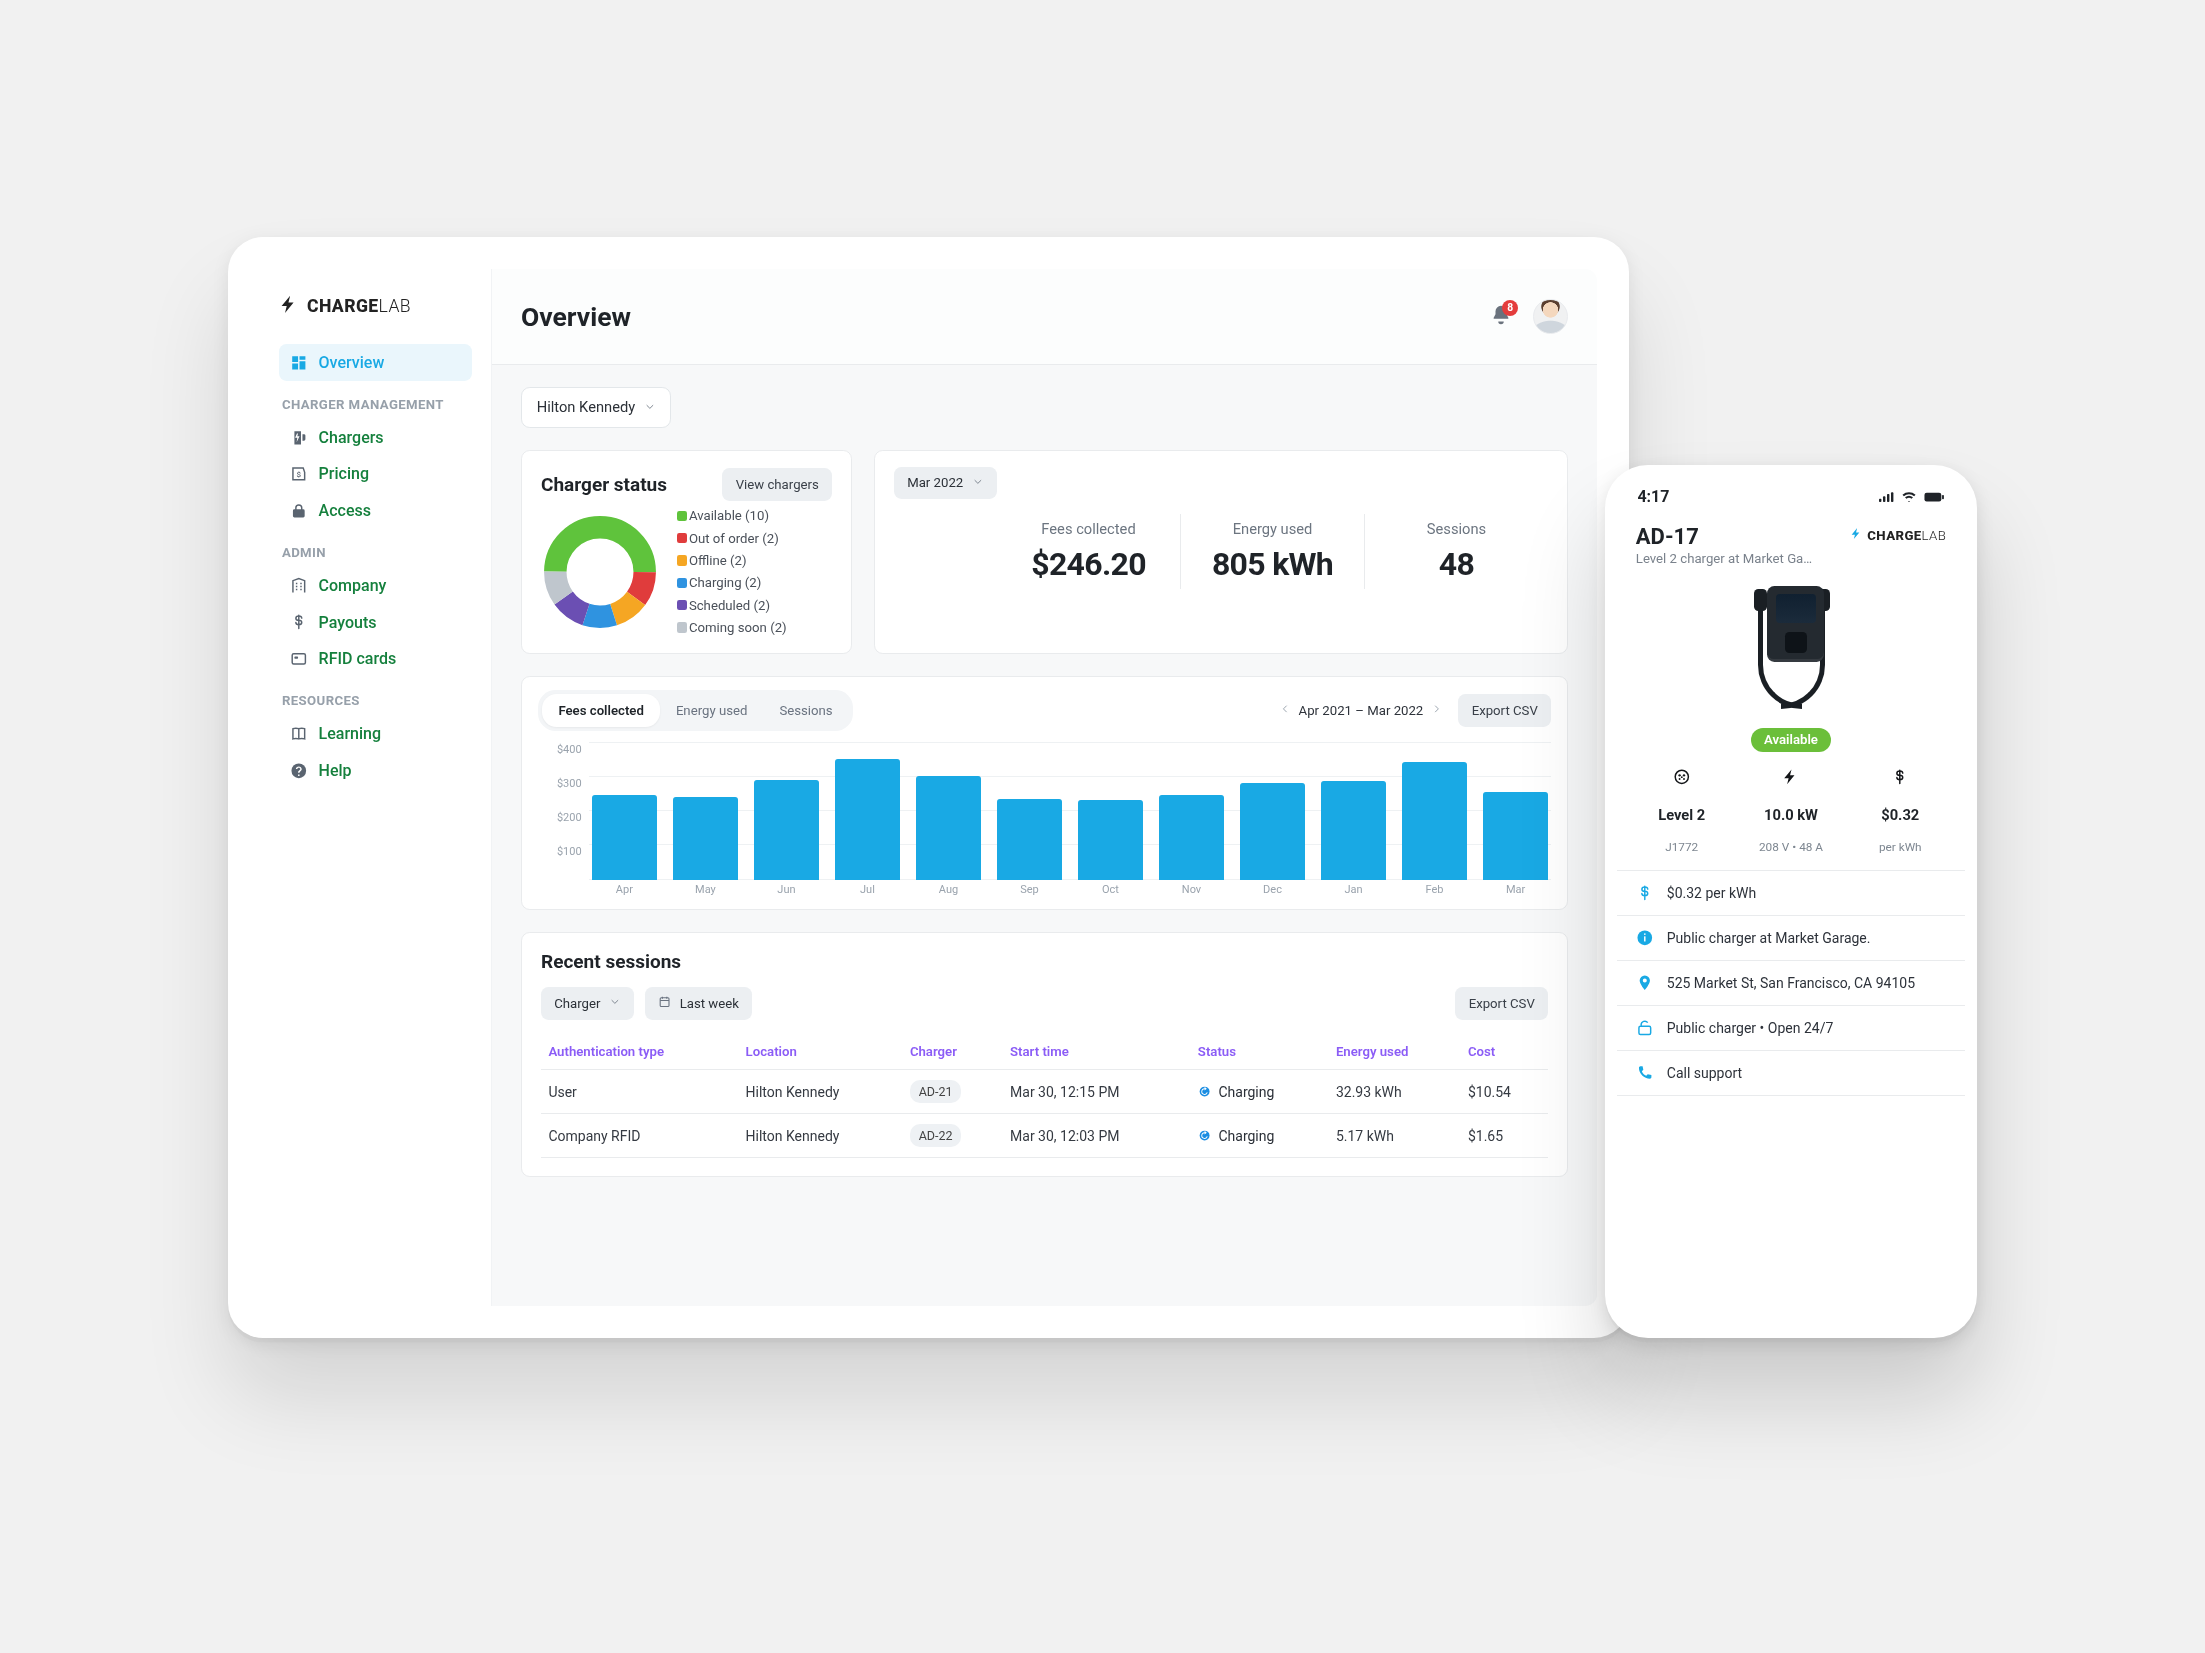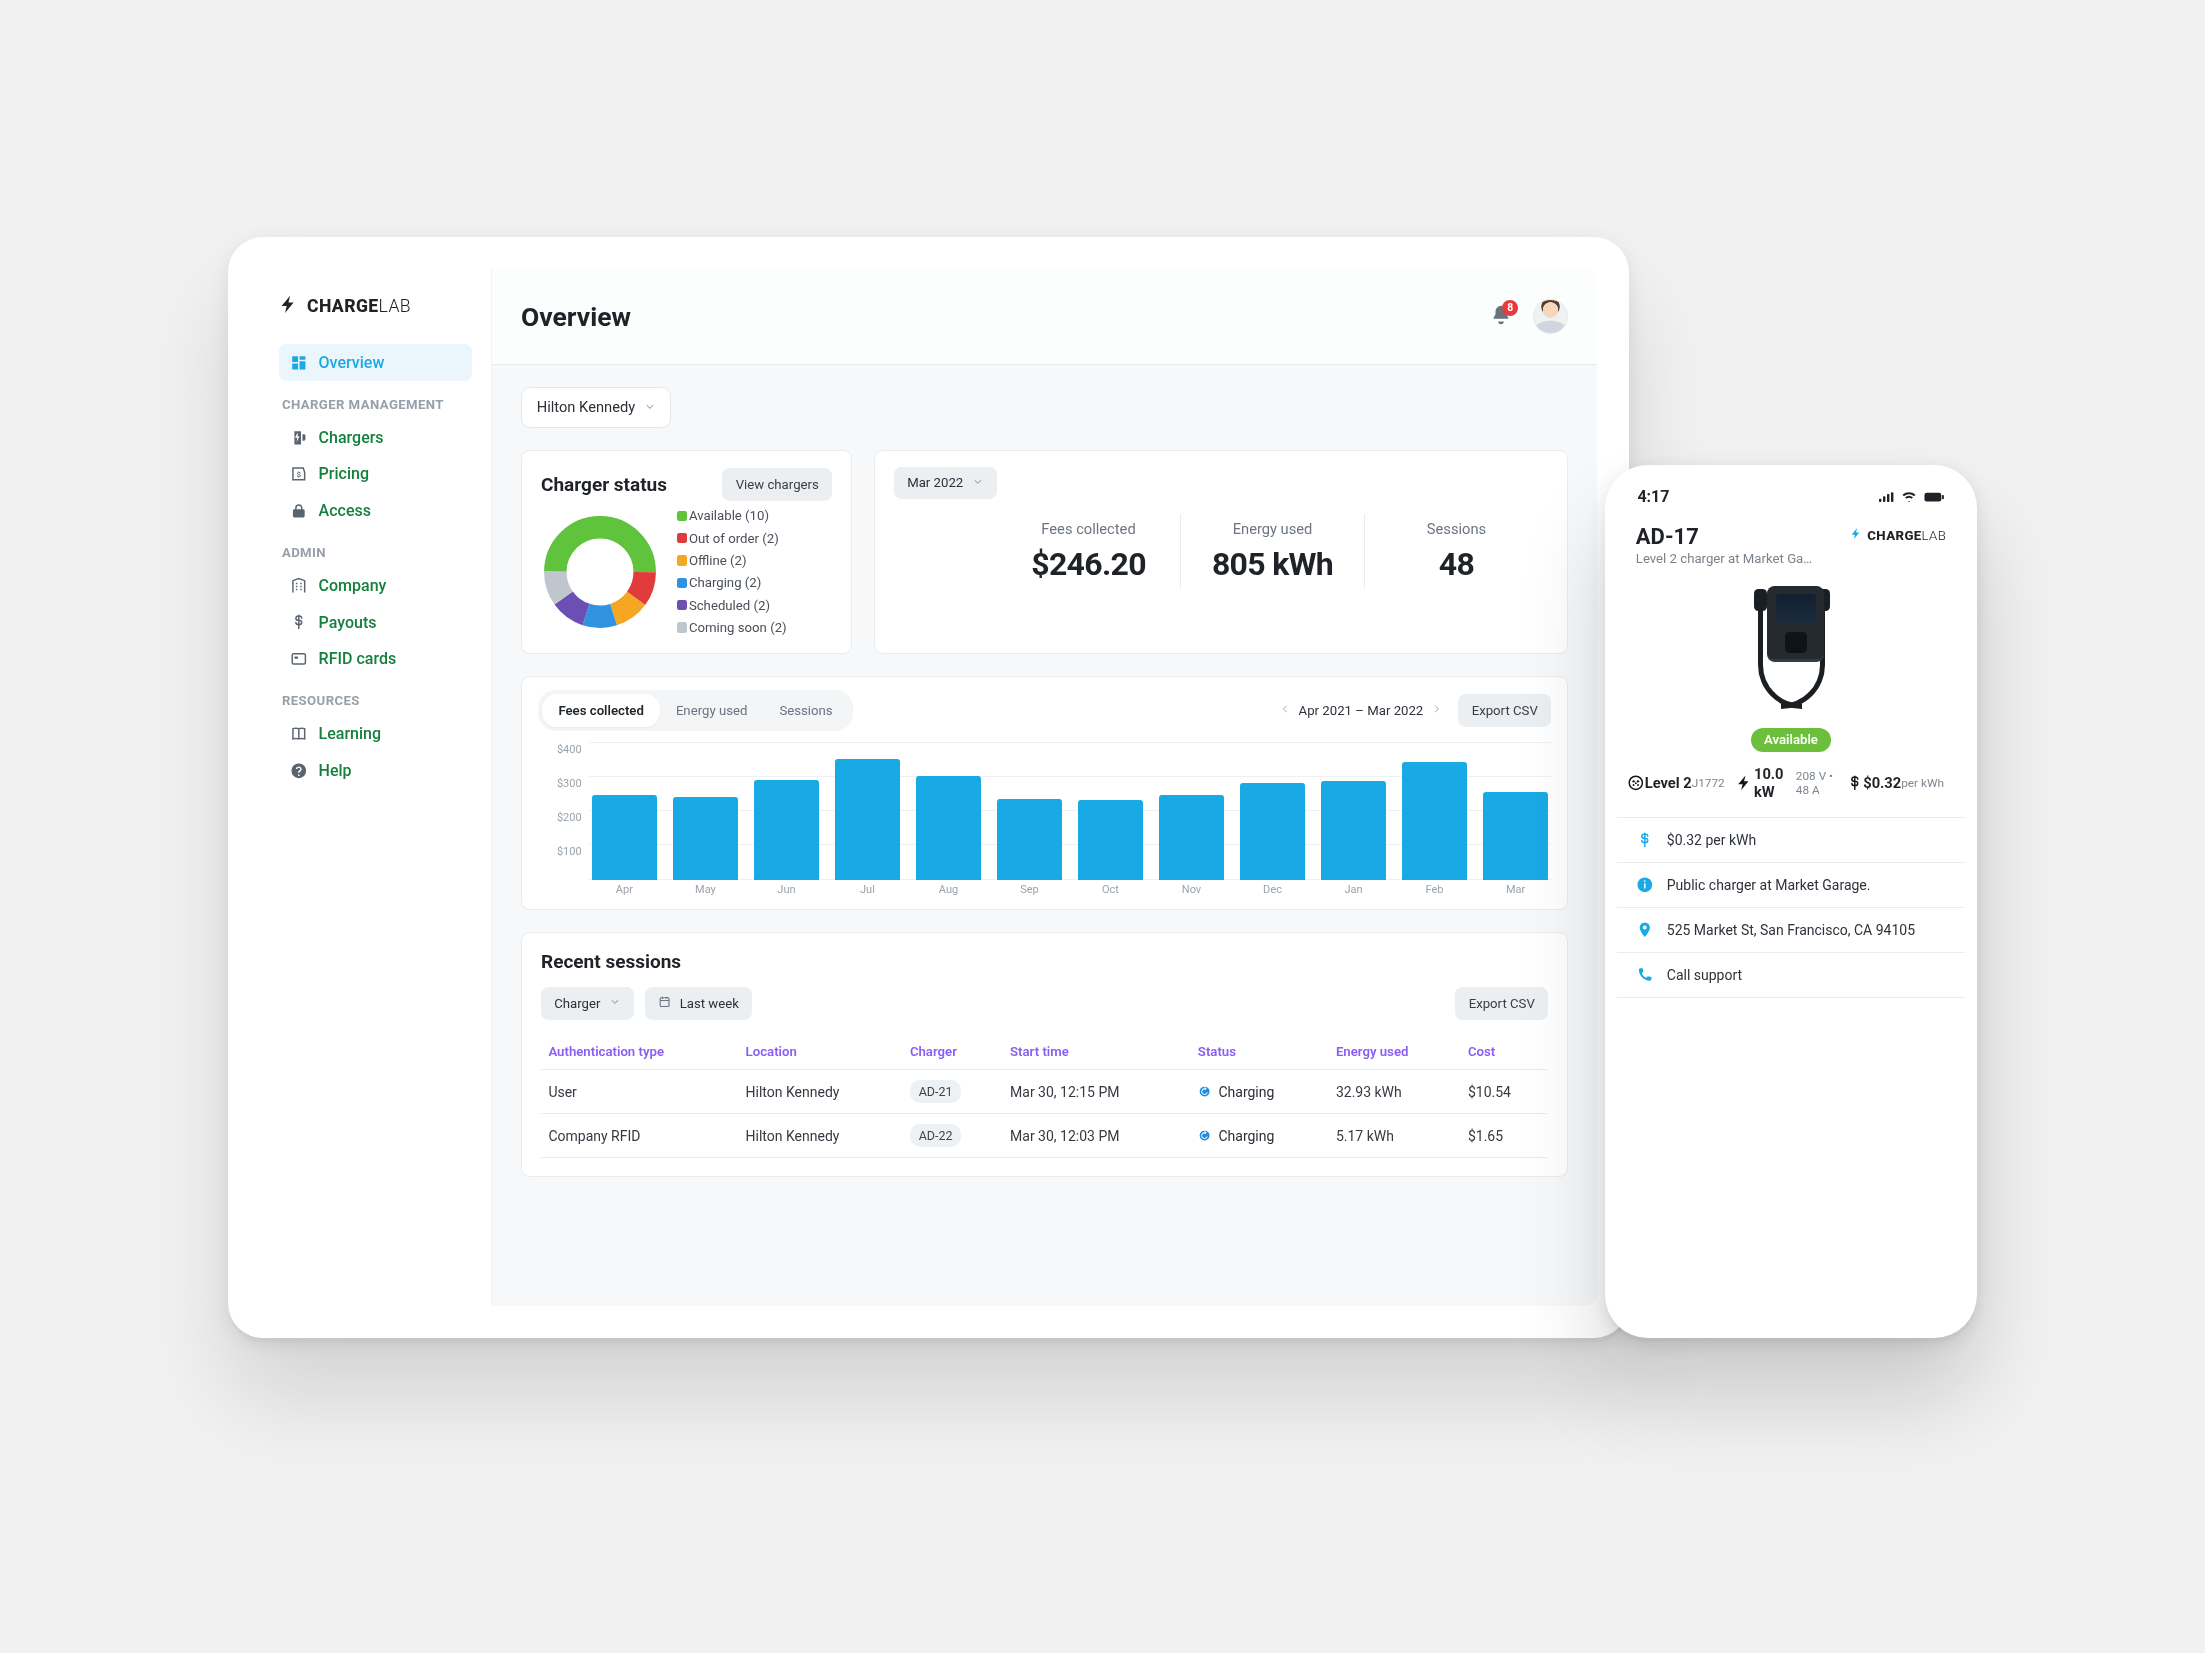--- a/index.html
+++ b/index.html
@@ -131,21 +131,21 @@
   .sb-icons{display:flex;align-items:center;gap:5.9px}
   .p-head{display:flex;align-items:flex-start;justify-content:space-between;padding:7.4px 19px 11.8px}
   .p-title{font-size:22px;font-weight:700}
   .p-sub{font-size:13.2px;color:#7a828c;margin-top:1.5px}
   .p-brand{display:flex;align-items:center;gap:4.4px;font-size:13.2px;font-weight:800;letter-spacing:0.4px;color:#222;margin-top:2.9px}
   .p-brand svg{width:13.2px;height:13.2px}
   .p-brand .b2{font-weight:300}
   .charger-img{display:flex;align-items:center;justify-content:center;padding:5.9px 0 4.4px}
   .badge-pill{display:inline-flex;align-items:center;background:var(--pill-green);color:#fff;border-radius:734px;padding:4.4px 13.2px;font-size:13.2px;font-weight:600;margin:0 auto}
   .spec-row{display:flex;justify-content:space-around;padding:13.2px 10.3px 7.4px}
-  .spec{display:flex;flex-direction:row;align-items:center;gap:0;flex:1}
+  .spec{display:flex;flex-direction:column;align-items:center;gap:16px;flex:1}
   .spec .ic{height:25px;display:flex;align-items:center;justify-content:center;color:#141619}
   .spec .v1{font-size:14.7px;font-weight:700}
   .spec .v2{font-size:11.8px;color:#7e8791}
   .info-section{border-top:0.7px solid var(--border);margin-top:8.8px}
   .info-row{display:flex;align-items:center;gap:11.8px;padding:13.2px 17.6px;border-bottom:0.7px solid var(--border)}
   .info-row .ic{width:20.6px;display:flex;justify-content:center;color:#19a9e4}
   .info-row .ic svg{width:17.6px;height:17.6px}
   .info-row .txt{font-size:14px;color:#2d323a}
   .start-btn{margin-top:auto;height:71px;background:#19a9e4;color:#fff;font-size:19px;display:flex;align-items:center;justify-content:center;cursor:pointer}
 
@@ -691,20 +691,28 @@
             <span class="ic">
               <svg width="17.6" height="17.6" viewBox="0 0 24 24">
                 <use href="#i-pin"></use>
               </svg>
             </span>
             <span class="txt">525 Market St, San Francisco, CA 94105</span>
           </div>
           <div class="info-row">
             <span class="ic">
               <svg width="17.6" height="17.6" viewBox="0 0 24 24">
+                <use href="#i-unlock"></use>
+              </svg>
+            </span>
+            <span class="txt">Public charger • Open 24/7</span>
+          </div>
+          <div class="info-row">
+            <span class="ic">
+              <svg width="17.6" height="17.6" viewBox="0 0 24 24">
                 <use href="#i-phone"></use>
               </svg>
             </span>
             <span class="txt">Call support</span>
           </div>
         </div>
 
     </div>
   </div>
 

